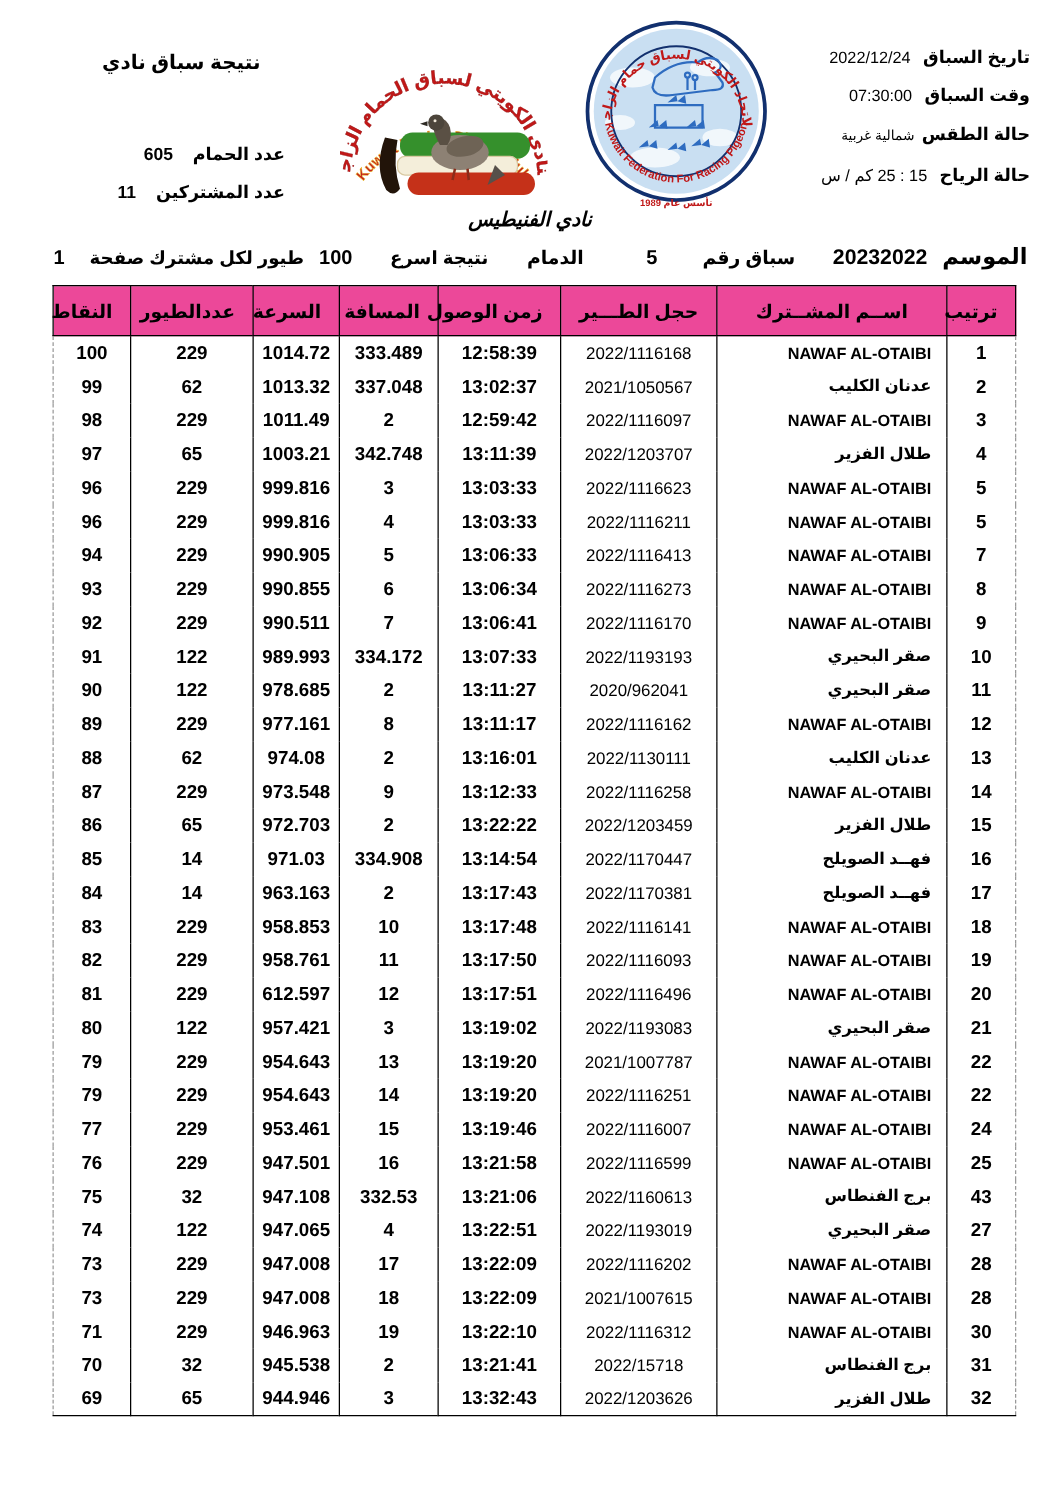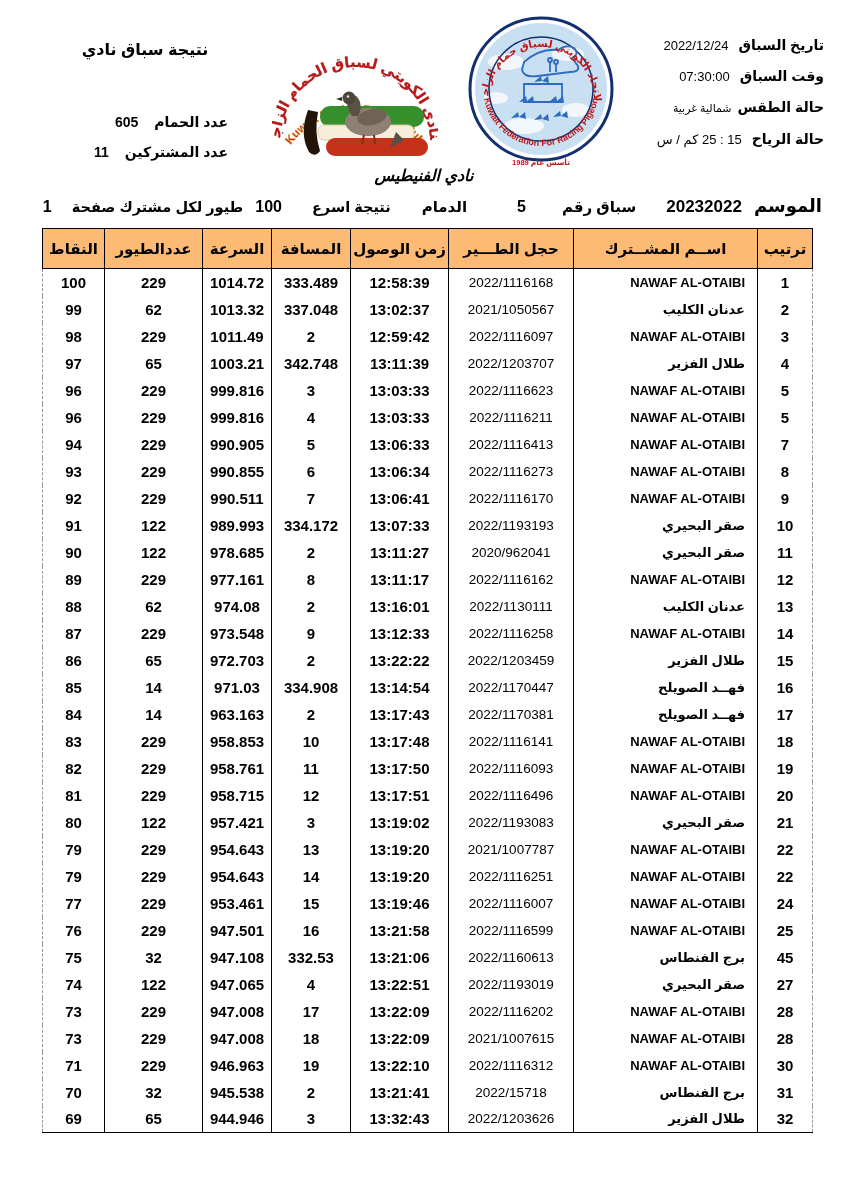--- a/index.html
+++ b/index.html
@@ -35,22 +35,22 @@
   .m-raceno { font-size:16px; margin-left:50px; }
   .m-loc { font-size:15px; margin-left:31px; }
   .m-reslbl { font-size:14.5px; margin-left:30px; }
   .m-fast { font-size:16px; margin-left:12px; }
   .m-perlbl { font-size:14.5px; margin-left:20px; }
   .m-page { font-size:16px; }
   
   table.results { position:absolute; top:228px; left:42px; width:770px;
                   border-collapse:collapse; table-layout:fixed; text-align:center; }
   table.results thead th {
-    background:#fdba74; border:1px solid #000; height:40px;
-    font-size:15px; font-weight:bold; padding:0 2px; white-space:nowrap;
+    background:#ec4899; border:1px solid #000; height:40px;
+    font-size:15px; font-weight:bold; padding:0 14px; white-space:nowrap;
   }
   table.results tbody td {
     border-left:1px solid #000; border-right:1px solid #000;
     height:27px; font-size:15px; font-weight:bold; padding:0; white-space:nowrap;
     vertical-align:middle;
   }
   table.results tbody td:first-child { border-right:1px dashed #999; }
   table.results tbody td:last-child  { border-left:1px dashed #999; }
   table.results tbody tr:last-child td { border-bottom:1px solid #000; }
   table.results tbody td.name { text-align:right; padding-right:12px; font-size:13px; }
@@ -395,21 +395,21 @@
           <td>958.761</td>
           <td>229</td>
           <td>82</td>
         </tr>
         <tr>
           <td>20</td>
           <td class="name">NAWAF AL-OTAIBI</td>
           <td class="ring">2022/1116496</td>
           <td>13:17:51</td>
           <td>12</td>
-          <td>958.715</td>
+          <td>612.597</td>
           <td>229</td>
           <td>81</td>
         </tr>
         <tr>
           <td>21</td>
           <td class="name">صقر البحيري</td>
           <td class="ring">2022/1193083</td>
           <td>13:19:02</td>
           <td>3</td>
           <td>957.421</td>
@@ -450,21 +450,21 @@
           <td>25</td>
           <td class="name">NAWAF AL-OTAIBI</td>
           <td class="ring">2022/1116599</td>
           <td>13:21:58</td>
           <td>16</td>
           <td>947.501</td>
           <td>229</td>
           <td>76</td>
         </tr>
         <tr>
-          <td>45</td>
+          <td>43</td>
           <td class="name">برج الفنطاس</td>
           <td class="ring">2022/1160613</td>
           <td>13:21:06</td>
           <td>332.53</td>
           <td>947.108</td>
           <td>32</td>
           <td>75</td>
         </tr>
         <tr>
           <td>27</td>

